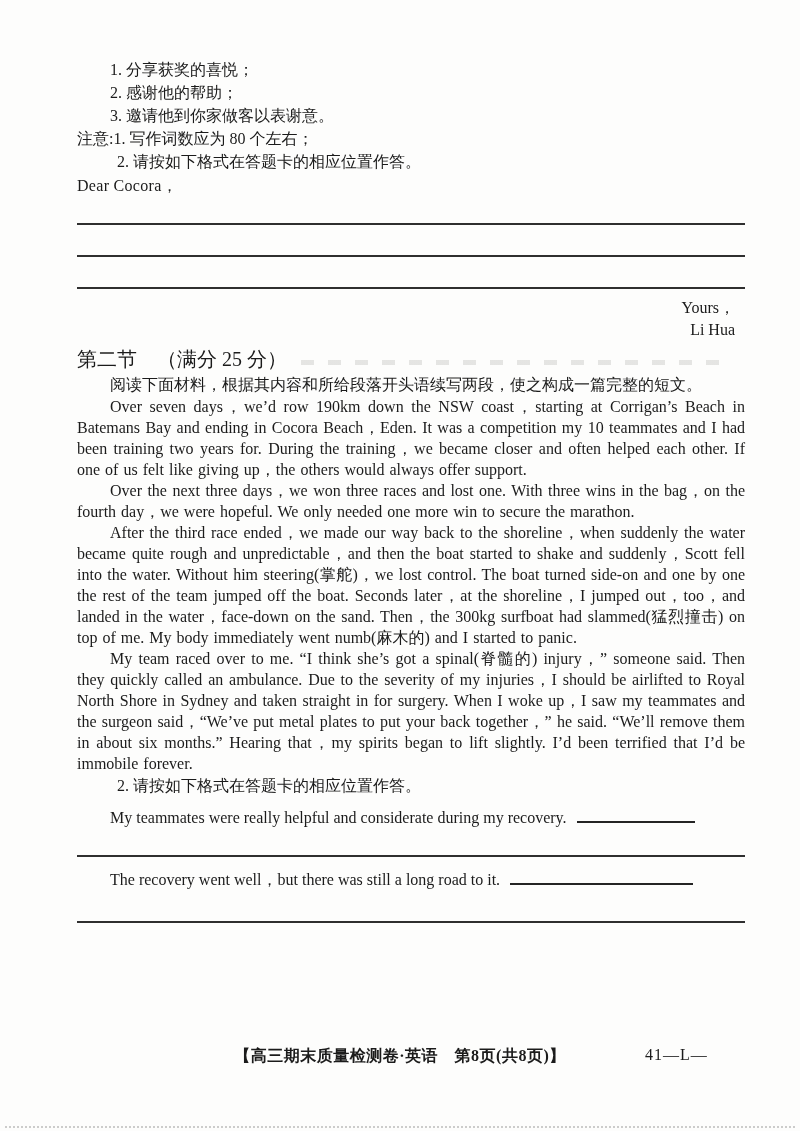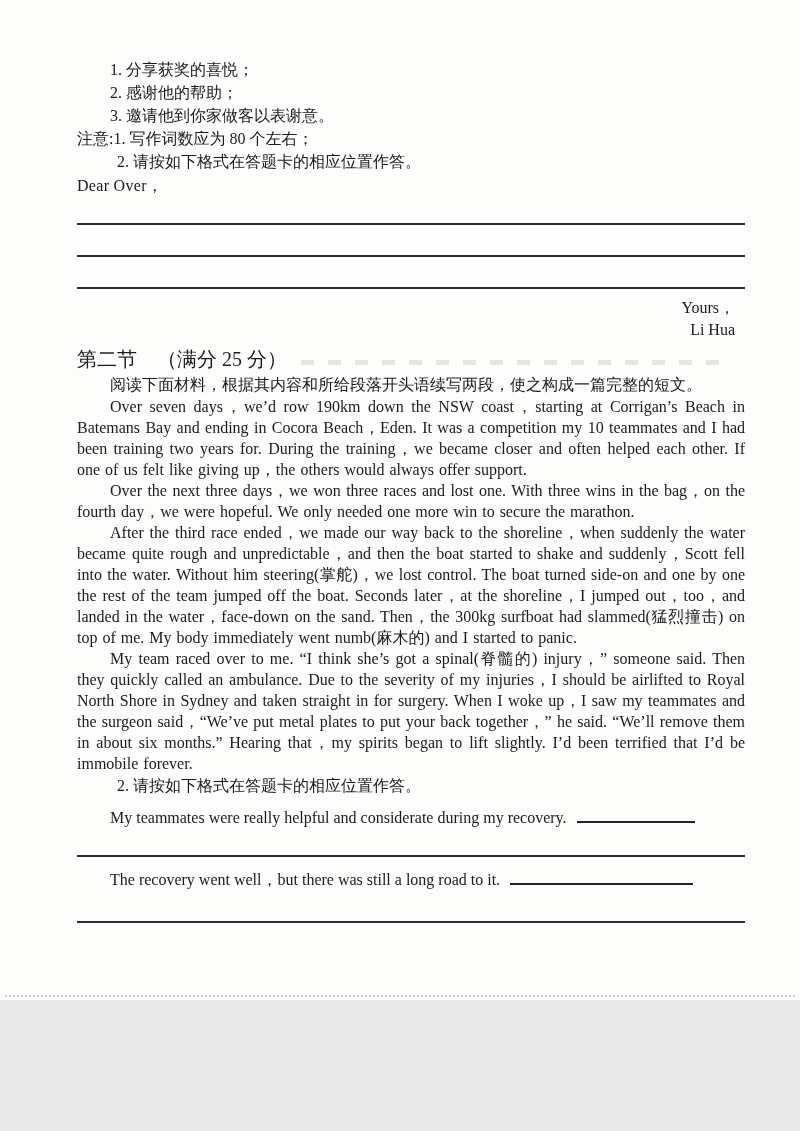--- a/index.html
+++ b/index.html
@@ -1,18 +1,18 @@
 <!DOCTYPE html>
 <html><head>
 <meta charset="utf-8">
 <style>
   html,body { margin:0; padding:0; background:#e9e9e9; }
   .page {
     position:relative;
-    width:800px; height:1000px;
+    width:800px; height:1131px;
     margin:0 auto;
     background:#fdfdfc;
     font-family:"Liberation Serif","DejaVu Serif",serif;
     color:#1b1b1b;
     overflow:hidden;
   }
   .content {
     position:absolute;
     left:77px; top:58px;
     width:668px;
@@ -71,21 +71,21 @@
 
     <div class="points">
       <div class="point">1. 分享获奖的喜悦；</div>
       <div class="point">2. 感谢他的帮助；</div>
       <div class="point">3. 邀请他到你家做客以表谢意。</div>
     </div>
 
     <div class="notice-line">注意:1. 写作词数应为 80 个左右；</div>
     <div class="notice-line indent2">2. 请按如下格式在答题卡的相应位置作答。</div>
 
-    <div class="salutation">Dear Over，</div>
+    <div class="salutation">Dear Cocora，</div>
 
     <div class="rules">
       <div class="hrule"></div>
       <div class="hrule"></div>
       <div class="hrule"></div>
     </div>
 
     <div class="closing">
       <div>Yours，</div>
       <div>Li Hua</div>

